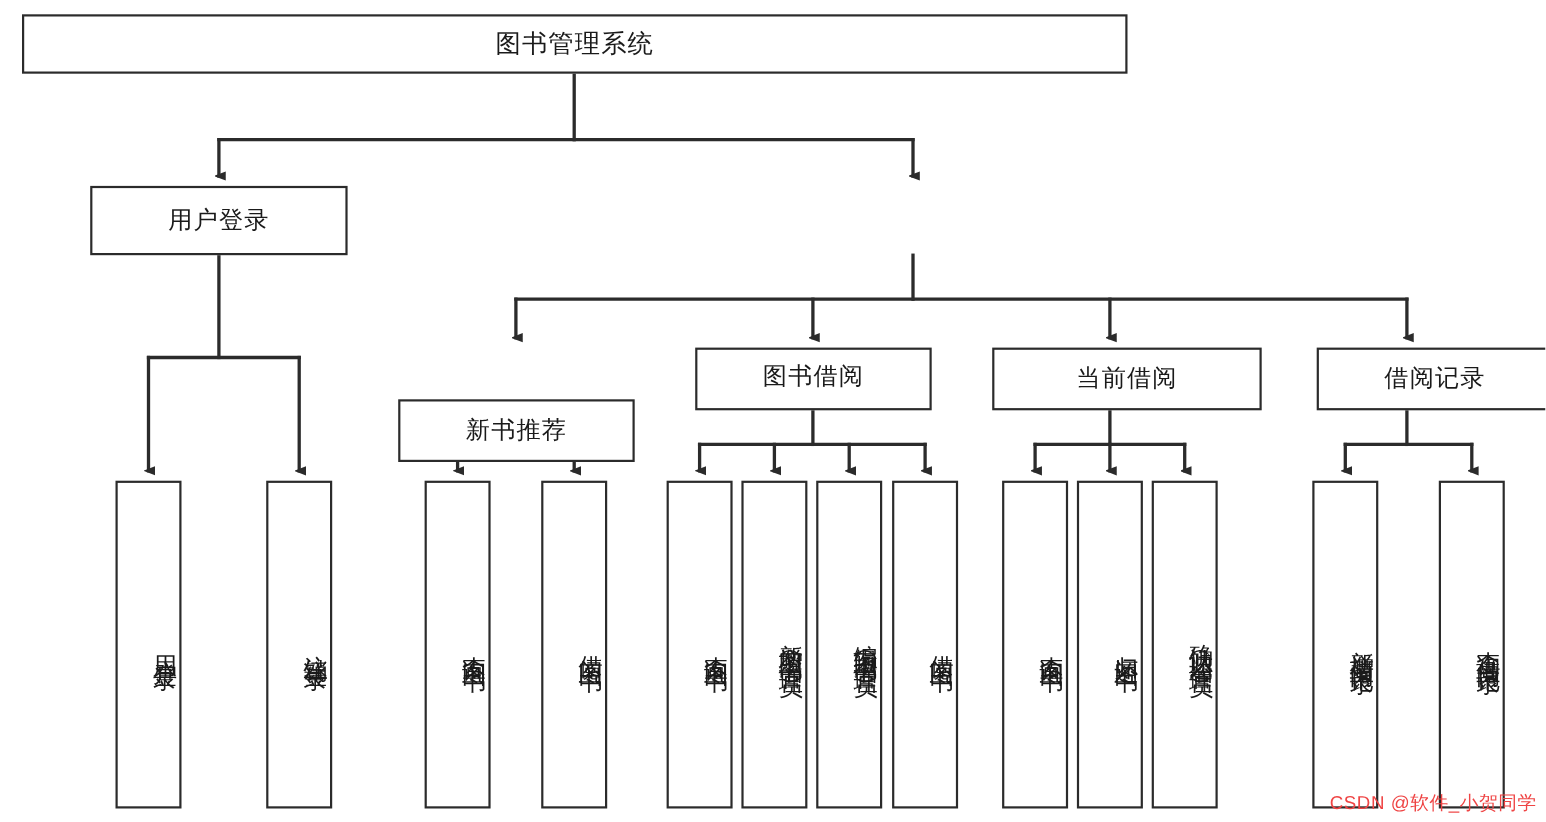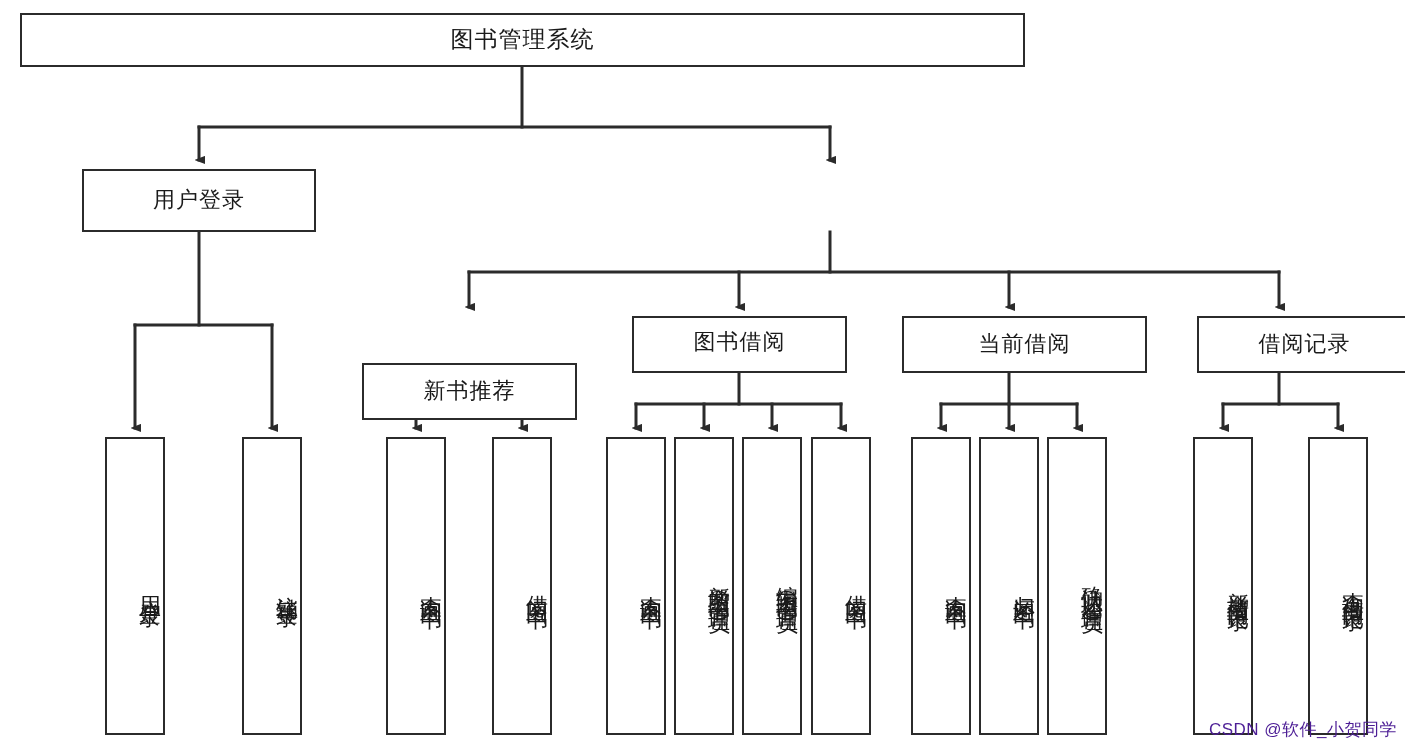--- a/index.html
+++ b/index.html
@@ -59,21 +59,21 @@
   }
   .node.root {
     font-size: 23px;
   }
   
   .watermark {
     position: absolute;
     right: 8px;
     bottom: 6px;
     font-size: 17px;
-    color: #4c1d95;
+    color: #ef4444;
     letter-spacing: 0.5px;
     white-space: nowrap;
     pointer-events: none;
     user-select: none;
   }
 </style>
 </head>
 <body>
 
 <div id="diagram-root">

